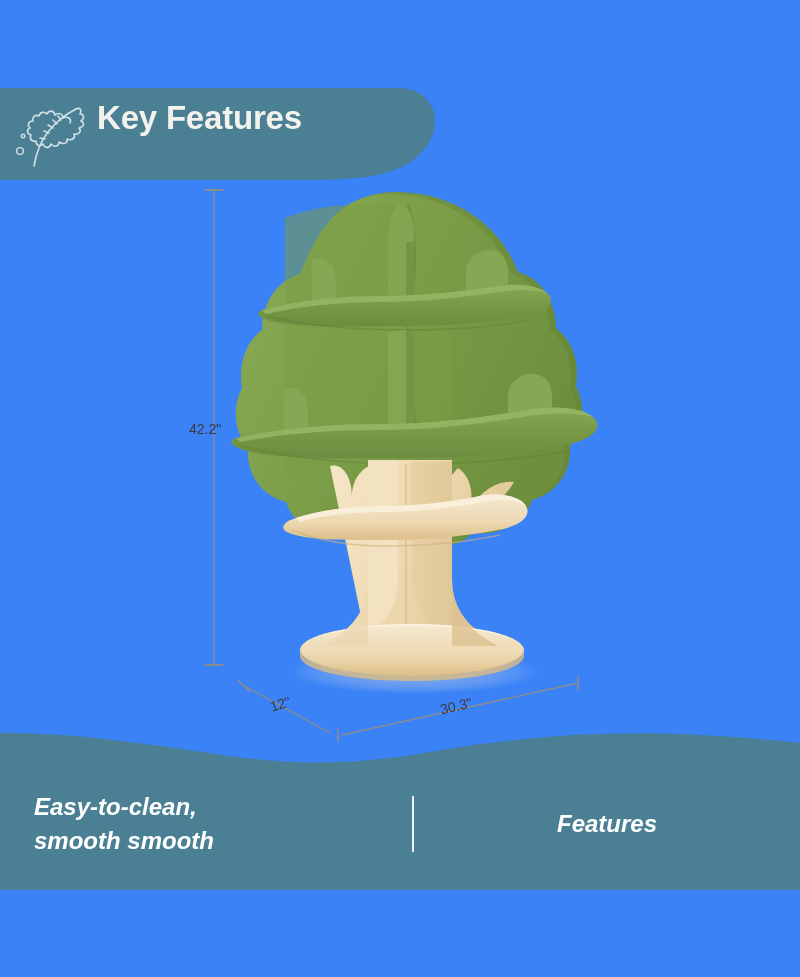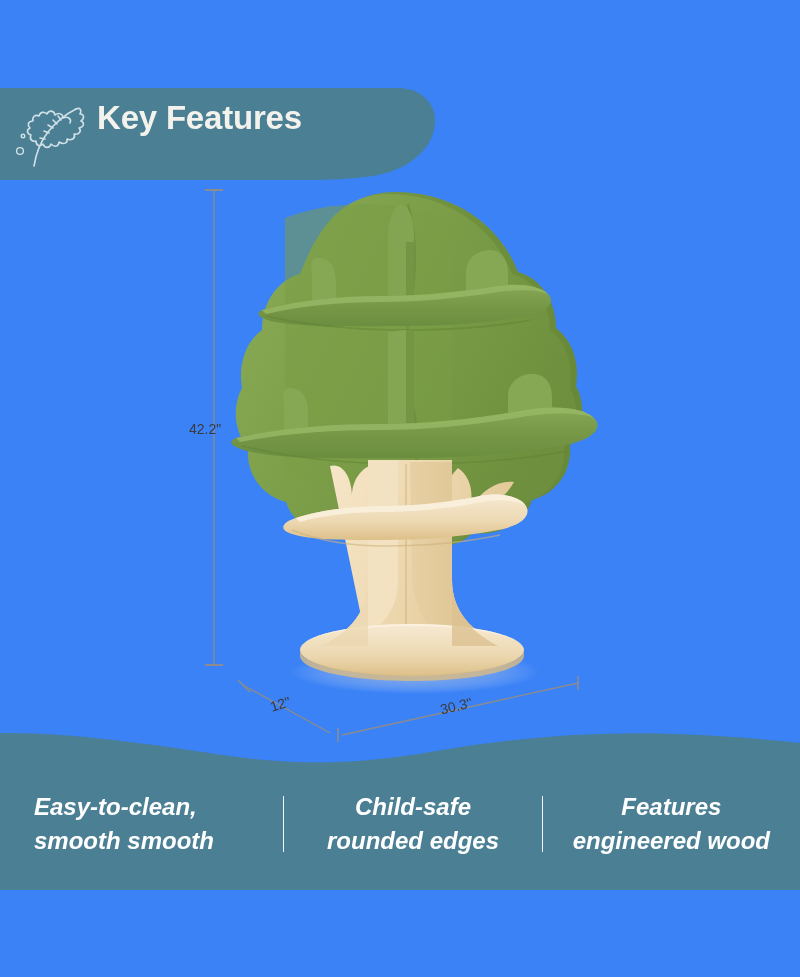--- a/index.html
+++ b/index.html
@@ -357,25 +357,20 @@
                C740,19 772,22 800,25
                L800,172 L0,172 Z" fill="#4a7f94"></path>
     </svg>
 
     <div class="footer-row">
       <div class="footer-col col-1">
         <div>Easy-to-clean,</div>
         <div>smooth smooth</div>
       </div>
       <div class="footer-divider"></div>
-      <div class="footer-col col-2">
-        <div>Child-safe</div>
-        <div>rounded edges</div>
-      </div>
       <div class="footer-divider"></div>
       <div class="footer-col col-3">
         <div>Features</div>
-        <div>engineered wood</div>
       </div>
     </div>
   </div>
 
 </div>
 
 </body></html>

